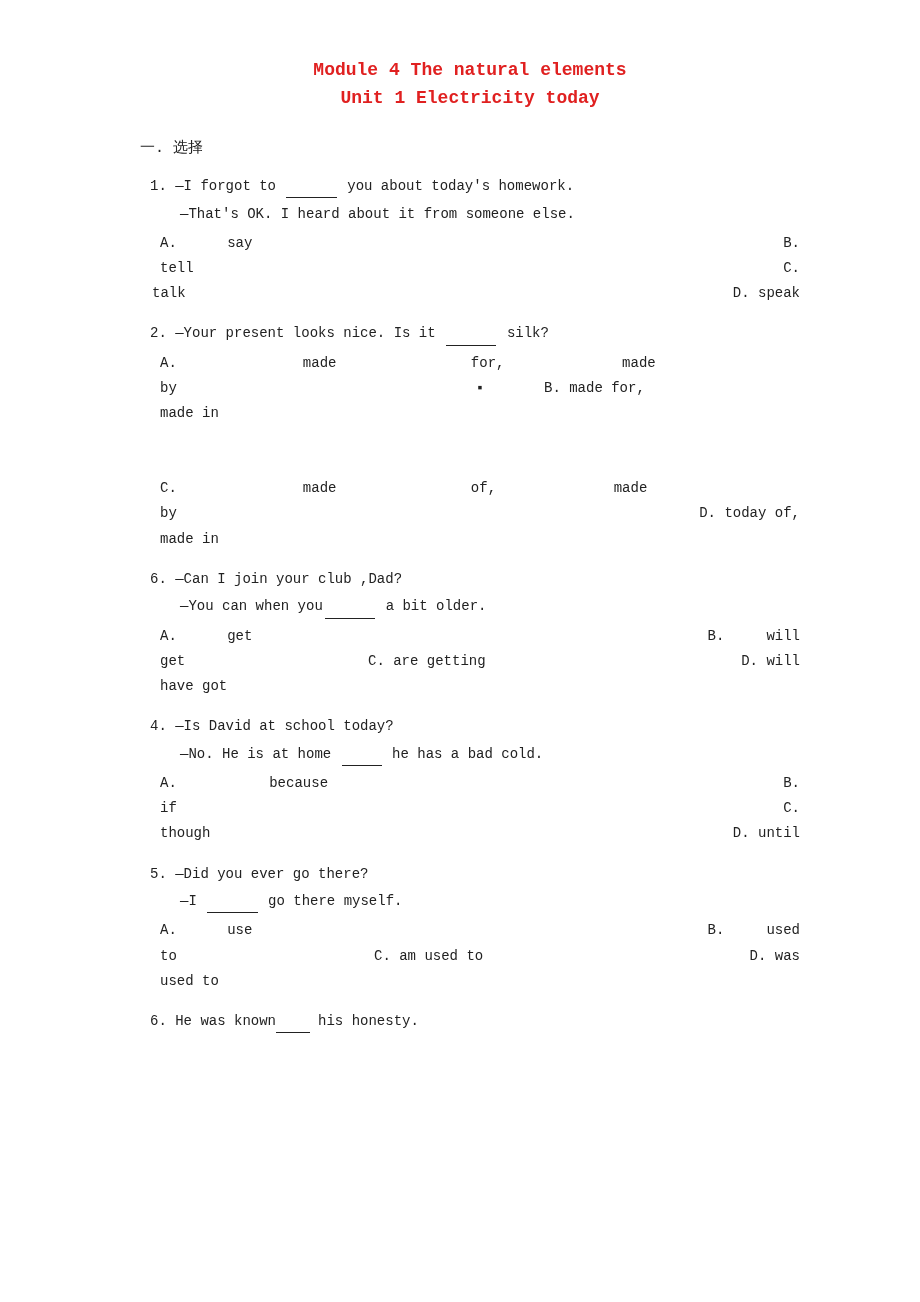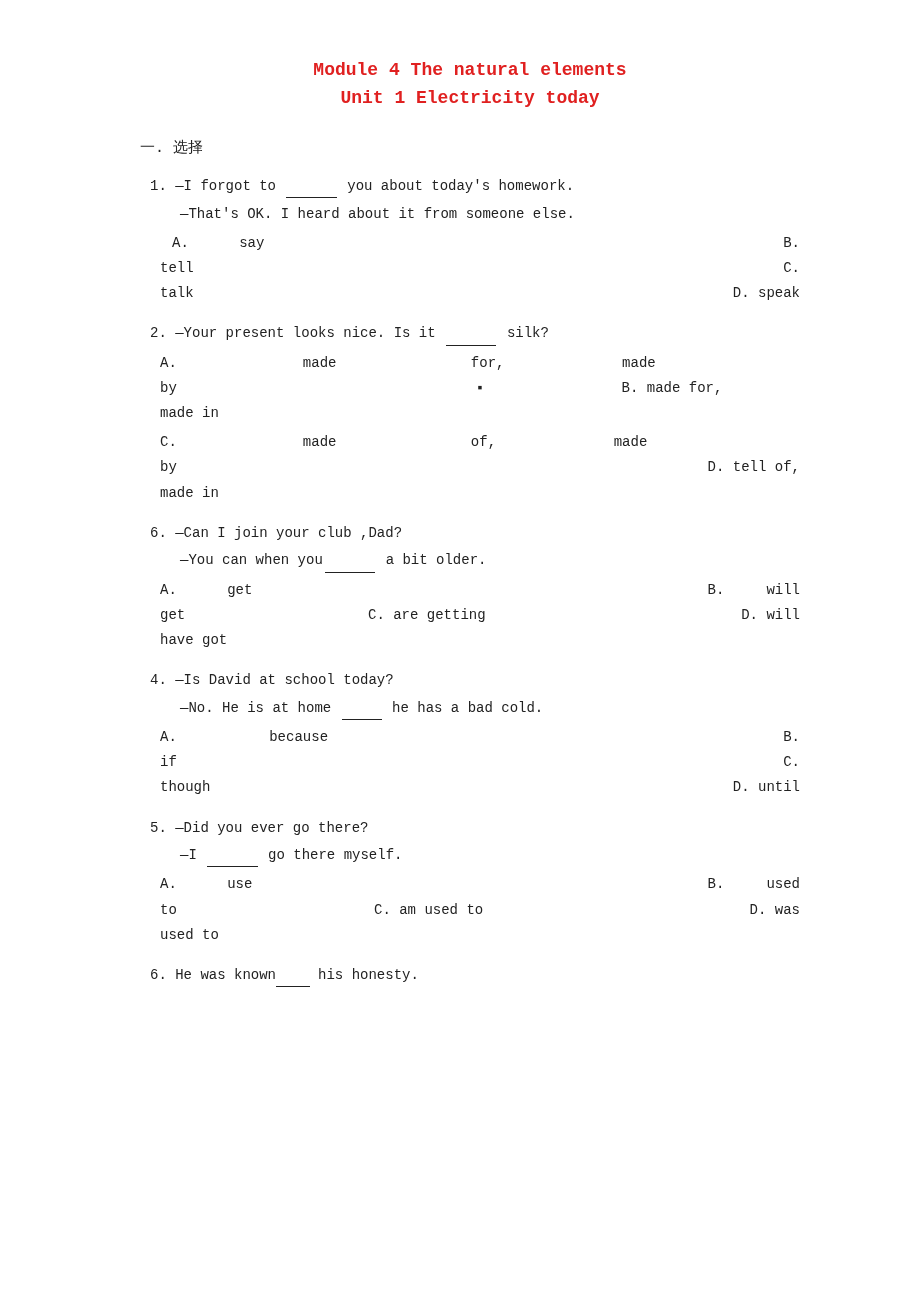--- a/index.html
+++ b/index.html
@@ -91,48 +91,48 @@
   <div class="module-title">Module 4  The natural elements</div>
   <div class="unit-title">Unit 1  Electricity today</div>
 </div>
 
 <div class="section-header">一. 选择</div>
 
 <div class="question-block">
   <div class="question-line">1. —I forgot to <span class="blank">&nbsp;&nbsp;&nbsp;&nbsp;&nbsp;&nbsp;</span> you about today's homework.</div>
   <div class="answer-line">—That's OK. I heard about it from someone else.</div>
   <div style="display:flex; justify-content:space-between; margin-top:4px; margin-left:10px;">
-    <div class="option" style="flex:0 0 40%;margin-left:12px;">A.&nbsp;&nbsp;&nbsp;&nbsp;&nbsp;&nbsp;say</div>
+    <div class="option" style="flex:0 0 40%;">A.&nbsp;&nbsp;&nbsp;&nbsp;&nbsp;&nbsp;say</div>
     <div class="option" style="flex:0 0 10%; text-align:right;">B.</div>
   </div>
   <div class="option" style="margin-left:10px;">tell<span style="float:right;">C.</span></div>
-  <div class="option" style="margin-left:10px; display:flex; justify-content:space-between;">
+  <div class="option" style="margin-left:2px; display:flex; justify-content:space-between;">
       <span>talk</span>
       <span>D. speak</span>
     </div>
 </div>
 
 <div class="question-block">
   <div class="question-line">2. —Your present looks nice. Is it <span class="blank">&nbsp;&nbsp;&nbsp;&nbsp;&nbsp;&nbsp;</span> silk?</div>
   <div style="display:flex; justify-content:space-between; margin-top:4px; margin-left:10px;">
     <div class="option" style="flex:0 0 55%;">A.&nbsp;&nbsp;&nbsp;&nbsp;&nbsp;&nbsp;&nbsp;&nbsp;&nbsp;&nbsp;&nbsp;&nbsp;&nbsp;&nbsp;&nbsp;made&nbsp;&nbsp;&nbsp;&nbsp;&nbsp;&nbsp;&nbsp;&nbsp;&nbsp;&nbsp;&nbsp;&nbsp;&nbsp;&nbsp;&nbsp;&nbsp;for,&nbsp;&nbsp;&nbsp;&nbsp;&nbsp;&nbsp;&nbsp;&nbsp;&nbsp;&nbsp;&nbsp;&nbsp;&nbsp;&nbsp;made</div>
     <div class="option"></div>
   </div>
   <div style="display:flex; margin-left:10px;">
     <div class="option" style="flex:1;">by</div>
     <div class="option" style="flex:0 0 20%; text-align:center;">▪</div>
-    <div class="option" style="flex:1; text-align:center;">B. made for,</div>
+    <div class="option" style="flex:1; text-align:left;">B. made for,</div>
   </div>
   <div class="option" style="margin-left:10px; margin-bottom:4px;">made in</div>
   <div style="display:flex; justify-content:space-between; margin-left:10px;">
-    <div class="option" style="flex:0 0 55%;">C.&nbsp;&nbsp;&nbsp;&nbsp;&nbsp;&nbsp;&nbsp;&nbsp;&nbsp;&nbsp;&nbsp;&nbsp;&nbsp;&nbsp;&nbsp;made&nbsp;&nbsp;&nbsp;&nbsp;&nbsp;&nbsp;&nbsp;&nbsp;&nbsp;&nbsp;&nbsp;&nbsp;&nbsp;&nbsp;&nbsp;&nbsp;of,&nbsp;&nbsp;&nbsp;&nbsp;&nbsp;&nbsp;&nbsp;&nbsp;&nbsp;&nbsp;&nbsp;&nbsp;&nbsp;&nbsp;made</div>
+    <div class="option" style="flex:0 0 55%;margin-top:46px;">C.&nbsp;&nbsp;&nbsp;&nbsp;&nbsp;&nbsp;&nbsp;&nbsp;&nbsp;&nbsp;&nbsp;&nbsp;&nbsp;&nbsp;&nbsp;made&nbsp;&nbsp;&nbsp;&nbsp;&nbsp;&nbsp;&nbsp;&nbsp;&nbsp;&nbsp;&nbsp;&nbsp;&nbsp;&nbsp;&nbsp;&nbsp;of,&nbsp;&nbsp;&nbsp;&nbsp;&nbsp;&nbsp;&nbsp;&nbsp;&nbsp;&nbsp;&nbsp;&nbsp;&nbsp;&nbsp;made</div>
   </div>
   <div style="display:flex; margin-left:10px;">
     <div class="option" style="flex:1;">by</div>
-    <div class="option" style="flex:1; text-align:right;">D. tell of,</div>
+    <div class="option" style="flex:1; text-align:right;">D. today of,</div>
   </div>
   <div class="option" style="margin-left:10px;">made in</div>
 </div>
 
 <div class="question-block">
   <div class="question-line">6. —Can I join your club ,Dad?</div>
   <div class="answer-line">—You can when you<span class="blank">&nbsp;&nbsp;&nbsp;&nbsp;&nbsp;&nbsp;</span> a bit older.</div>
   <div style="display:flex; justify-content:space-between; margin-top:4px; margin-left:10px;">
     <div class="option" style="flex:0 0 40%;">A.&nbsp;&nbsp;&nbsp;&nbsp;&nbsp;&nbsp;get</div>
     <div class="option" style="flex:0 0 30%; text-align:right;">B.&nbsp;&nbsp;&nbsp;&nbsp;&nbsp;will</div>

